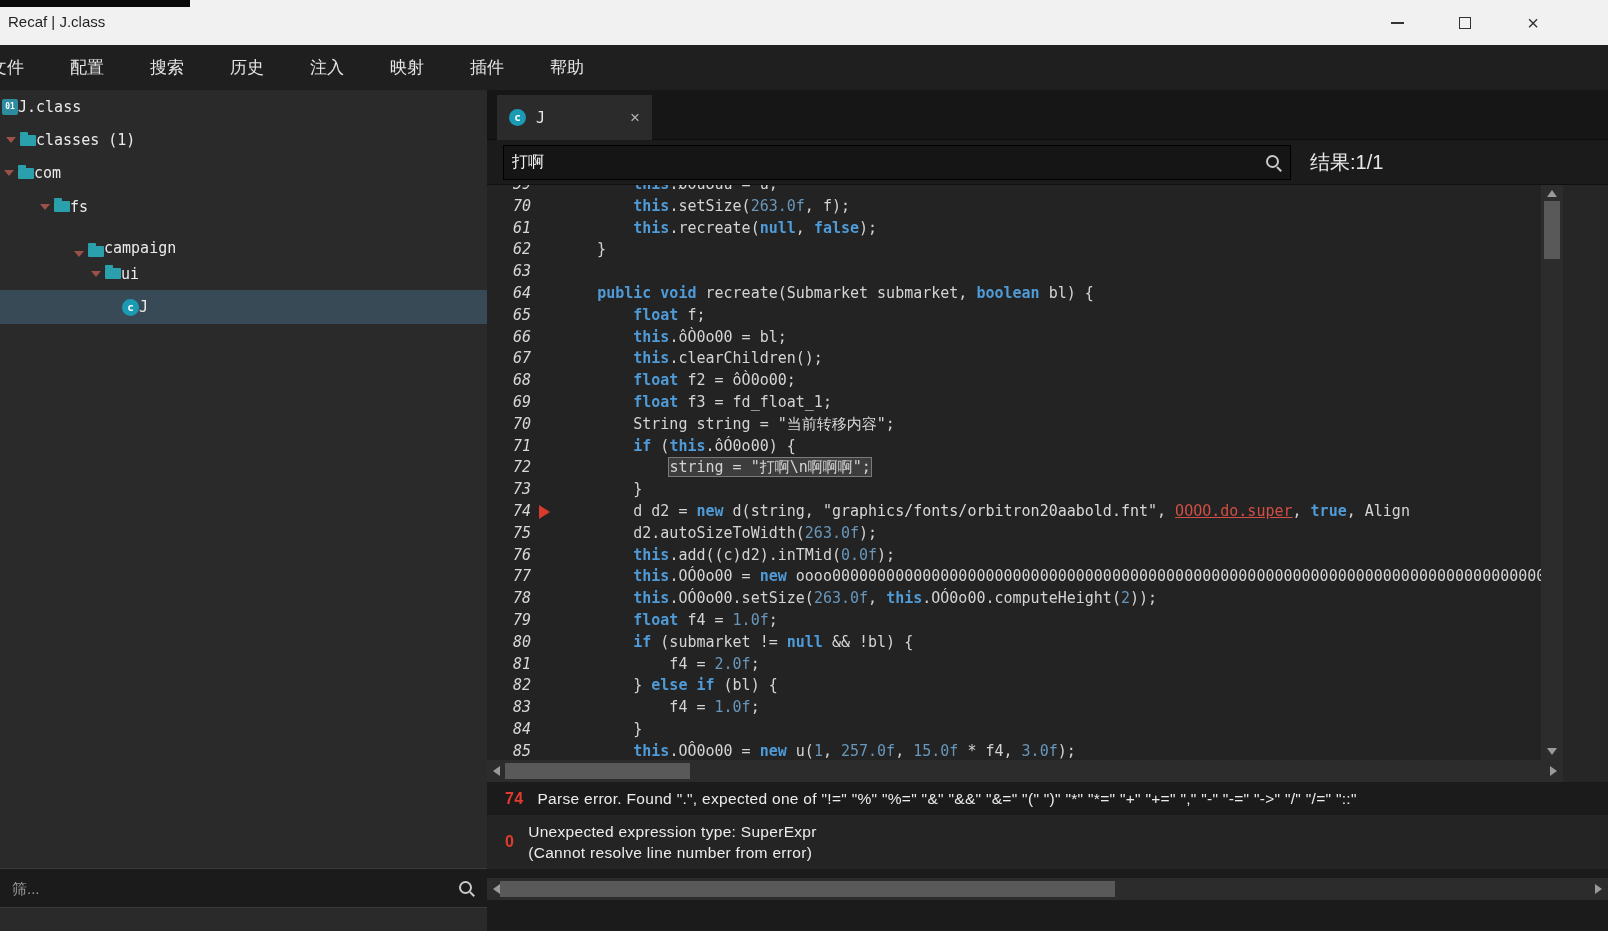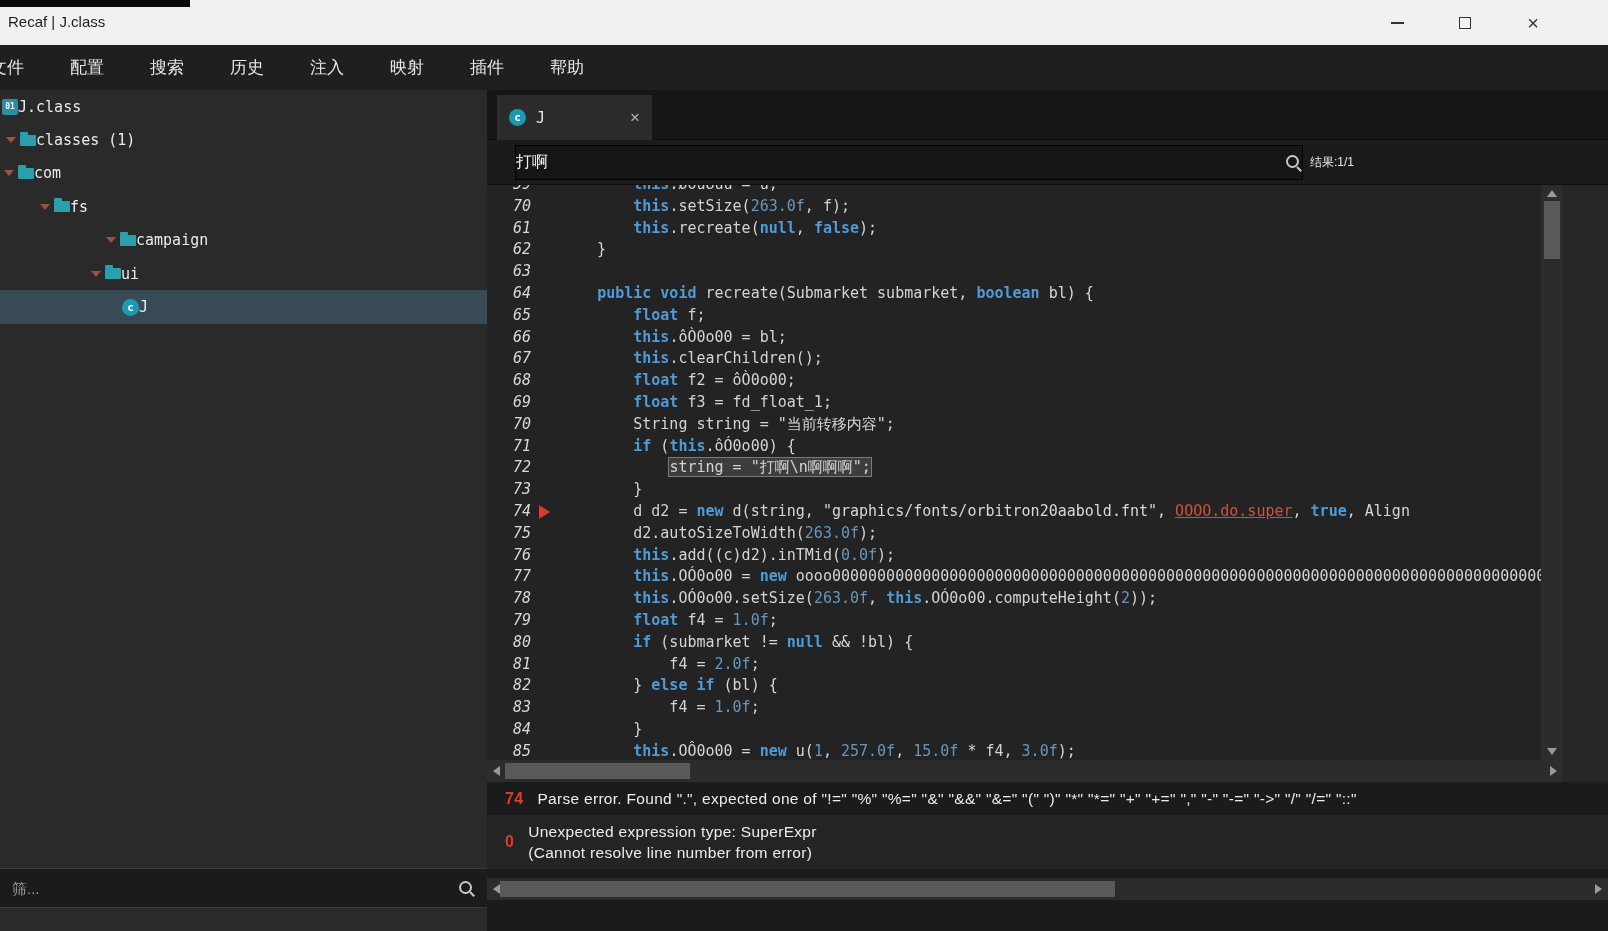--- a/index.html
+++ b/index.html
@@ -46,25 +46,25 @@
   .mag::after{content:"";position:absolute;left:11.5px;top:11.5px;width:6px;height:2px;background:#c9c9c9;
     transform:rotate(45deg);transform-origin:left center}
   
   .main{position:absolute;left:487px;top:90px;width:1121px;height:841px;background:#232323}
   .tabbar{position:absolute;left:0;top:0;width:1121px;height:50px;background:#161616;border-bottom:1px solid #0d0d0d}
   .tab{position:absolute;left:10px;top:5px;width:155px;height:45px;background:#2b2b2b;
     display:flex;align-items:center;gap:10px;padding:0 12px}
   .tab-label{flex:1;color:#e8e8e8;font-size:15px;font-family:"DejaVu Sans Mono",monospace}
   .tab-close{color:#b3b3b3;font-size:17px;cursor:default}
   .searchrow{position:absolute;left:0;top:50px;width:1121px;height:45px;background:#1b1b1b;border-bottom:1px solid #101010}
-  .search-input-wrap{position:absolute;left:28px;top:5px;width:788px;height:35px;background:#151515;
-    border:1px solid #000;display:flex;align-items:center;padding:0 0}
+  .search-input-wrap{position:absolute;left:16px;top:5px;width:788px;height:35px;background:#151515;
+    border:1px solid #000;display:flex;align-items:center;padding:0 8px}
   .search-input{flex:1;background:transparent;border:none;outline:none;color:#f2f2f2;font-size:16px}
   .search-result{position:absolute;left:823px;top:0;height:45px;display:flex;align-items:center;
-    color:#e8e8e8;font-size:12px}
+    color:#e8e8e8;font-size:20px}
   
   .editor{position:absolute;left:0;top:95px;width:1054px;height:575px;background:#232323;overflow:hidden}
   .code{margin-top:-11px}
   .line{display:flex;height:21.8px;line-height:21.8px;font-family:"DejaVu Sans Mono",monospace;
     font-size:15px;white-space:pre}
   .lnum{width:44px;flex:none;text-align:right;color:#d8d8d8;font-style:italic}
   .lmark{width:26px;flex:none;display:flex;align-items:center;justify-content:center}
   .mark-tri{width:0;height:0;border-top:7px solid transparent;border-bottom:7px solid transparent;border-left:11px solid #d93a2b}
   .ltxt{flex:none;padding-left:4px;color:#d4d4d4}
   .ltxt .p{color:#d4d4d4}
@@ -145,21 +145,21 @@
         <span class="tree-icon i-folder"></span>
         <span>com</span>
       </div>
       <div class="tree-row" style="padding-left: 36px;">
         <span class="tree-arrow">
           <span class="tri"></span>
         </span>
         <span class="tree-icon i-folder"></span>
         <span>fs</span>
       </div>
-      <div class="tree-row" style="padding-left: 102px;">
+      <div class="tree-row" style="padding-left: 70px; align-items: flex-end;">
         <span class="tree-arrow">
           <span class="tri"></span>
         </span>
         <span class="tree-icon i-folder"></span>
         <span>campaign</span>
       </div>
       <div class="tree-row" style="padding-left: 87px;">
         <span class="tree-arrow">
           <span class="tri"></span>
         </span>

